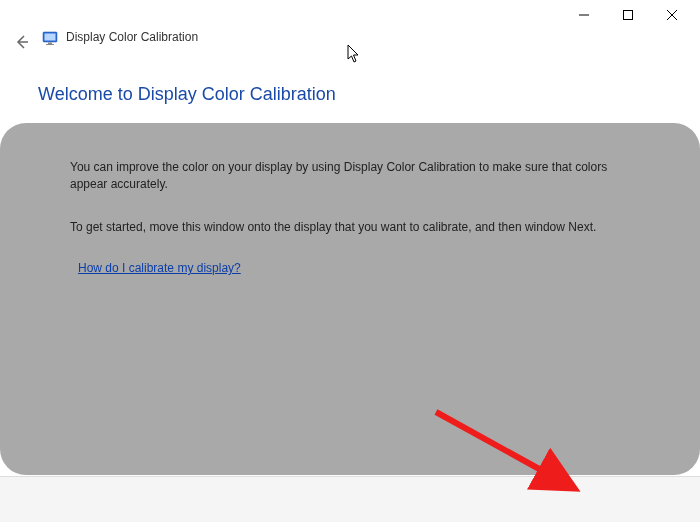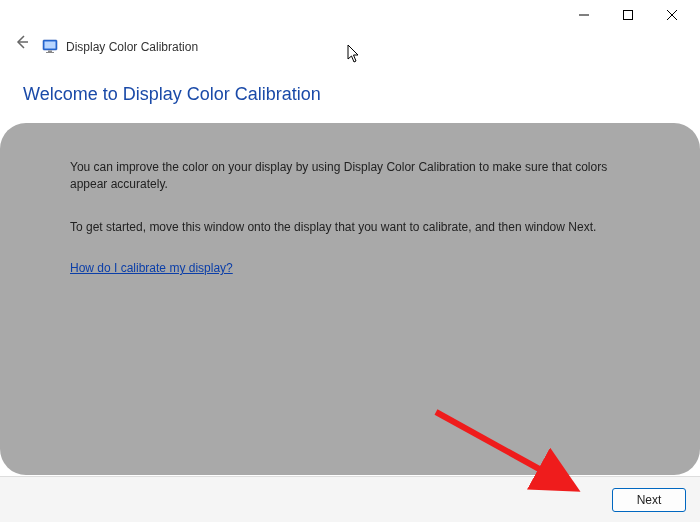--- a/index.html
+++ b/index.html
@@ -25,40 +25,40 @@
       width: 44px;
       height: 28px;
       display: flex;
       align-items: center;
       justify-content: center;
       color: #000;
     }
     .header {
       height: 30px;
       display: flex;
-      align-items: flex-end;
+      align-items: flex-start;
       gap: 8px;
       padding: 0 10px 6px 10px;
       background: #fff;
     }
     .back-btn {
       width: 24px; height: 24px;
       display:flex; align-items:center; justify-content:center;
       color:#555;
     }
     .app-icon {
       width:16px; height:16px;
       display:flex; align-items:center; justify-content:center;
     }
     .app-title {
       font-size: 12px;
       color: #333;
     }
     .heading-area {
-      padding: 24px 38px 18px 23px;
+      padding: 24px 38px 18px 38px;
       background:#fff;
     }
     .heading {
       color: #1a4aa8;
       font-size: 18px;
       font-weight: 400;
     }
     .content {
       background: #a9a9a9;
       height: 352px;
@@ -69,20 +69,21 @@
     }
     .content p {
       margin-bottom: 26px;
       line-height: 1.4;
       max-width: 540px;
     }
     .content a {
       color: #0b3ea8;
       text-decoration: underline;
       font-size: 12px;
+      margin-left: 8px;
     }
     .footer {
       position:absolute;
       bottom:0; left:0; right:0;
       height:46px;
       background:#f5f5f5;
       border-top:1px solid #ddd;
       display:flex;
       justify-content:flex-end;
       align-items:center;
@@ -160,21 +161,20 @@
   <div class="heading">Welcome to Display Color Calibration</div>
 </div>
 
 <div class="content">
   <p>You can improve the color on your display by using Display Color Calibration to make sure that colors appear accurately.</p>
   <p>To get started, move this window onto the display that you want to calibrate, and then window Next.</p>
   <a href="#">How do I calibrate my display?</a>
 </div>
 
 <div class="footer">
-  <div class="btn default">Next</div>
 </div>
 
 <svg class="cursor" width="16" height="20" viewBox="0 0 16 20">
   <path d="M1 1 L1 15 L4.5 12 L7 18 L9 17 L6.5 11 L11 11 Z" fill="#fff" stroke="#000" stroke-width="1"></path>
 </svg>
 
 <svg class="arrow-annot" width="160" height="100" viewBox="0 0 160 100">
   <defs>
     <marker id="ah" markerWidth="8" markerHeight="8" refX="6" refY="4" orient="auto">
       <polygon points="0,0 8,4 0,8" fill="#ef1c1c"></polygon>

